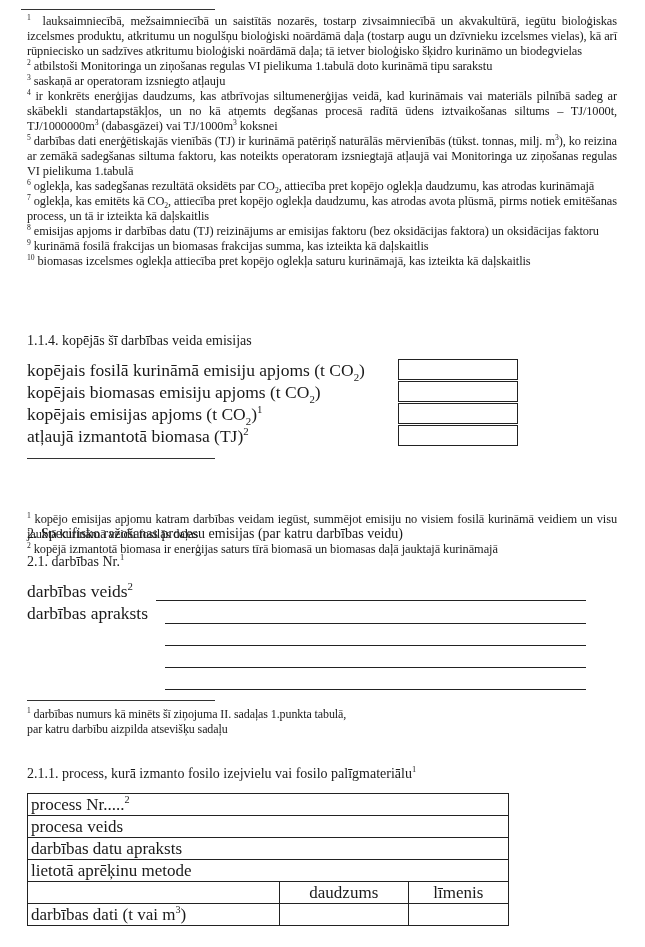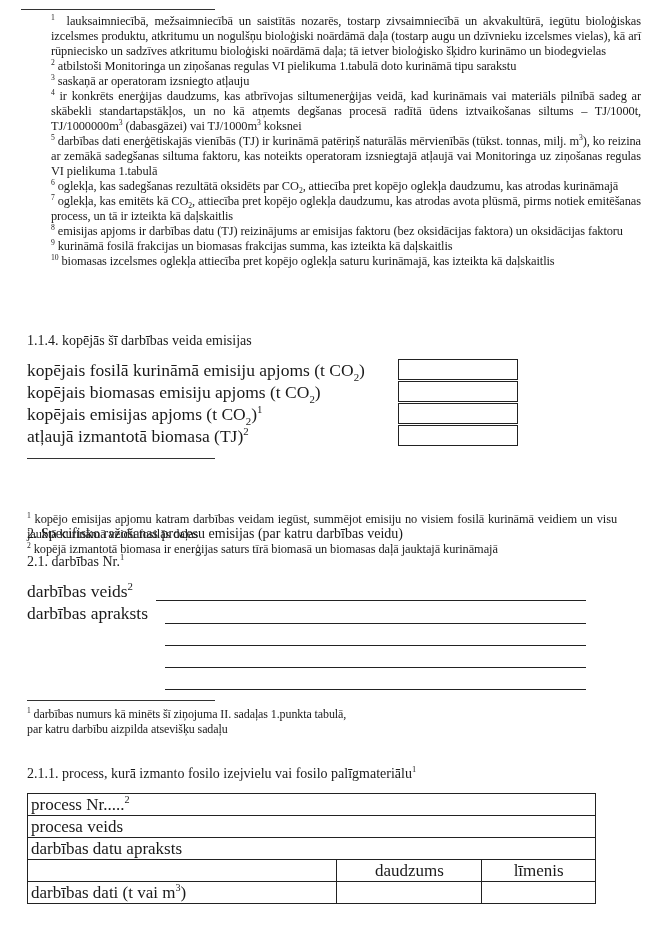--- a/index.html
+++ b/index.html
@@ -15,35 +15,35 @@
   }
   .fn .p { margin: 0; }
   .fn sup, .t sup { font-size: 0.62em; vertical-align: super; line-height: 0; }
   .fn sub, .t sub { font-size: 0.62em; vertical-align: sub; line-height: 0; }
   .h { position: absolute; left: 27px; font-size: 14px; line-height: 22px; white-space: nowrap; }
   .t { position: absolute; left: 27px; font-size: 17.5px; line-height: 20px; white-space: nowrap; }
   .box { position: absolute; left: 398px; width: 120px; height: 21px;
          border: 1px solid #222; box-sizing: border-box; background: #fff; }
   .fill { position: absolute; height: 1px; background: #222; }
   table.proc {
-    position: absolute; left: 27px; top: 793px; width: 569px;
+    position: absolute; left: 27px; top: 793px; width: 482px;
     border-collapse: collapse; font-size: 17px;
   }
   table.proc td {
     border: 1px solid #222; height: 21px; padding: 0 3px; line-height: 20px;
     vertical-align: middle;
   }
   table.proc td.c { text-align: center; }
 </style>
 </head>
 <body>
 
 <div class="rule" style="left:21px; top:9px; width:194px;"></div>
 
-<div class="fn" style="top:14px;margin-left:24px;">
+<div class="fn" style="top:14px;">
   <p class="p"><sup>1</sup>&nbsp; <span>lauksaimniecībā, mežsaimniecībā un saistītās nozarēs, tostarp zivsaimniecībā un akvakultūrā, iegūtu bioloģiskas izcelsmes produktu, atkritumu un nogulšņu bioloģiski noārdāmā daļa (tostarp augu un dzīvnieku izcelsmes vielas), kā arī rūpniecisko un sadzīves atkritumu bioloģiski noārdāmā daļa; tā ietver bioloģisko šķidro kurināmo un biodegvielas</span></p>
   <p class="p"><sup>2</sup> <span>atbilstoši Monitoringa un ziņošanas regulas VI pielikuma 1.tabulā doto kurināmā tipu sarakstu</span></p>
   <p class="p"><sup>3</sup> <span>saskaņā ar operatoram izsniegto atļauju</span></p>
   <p class="p"><sup>4</sup> <span>ir konkrēts enerģijas daudzums, kas atbrīvojas siltumenerģijas veidā, kad kurināmais vai materiāls pilnībā sadeg ar skābekli standartapstākļos, un no kā atņemts degšanas procesā radītā ūdens iztvaikošanas siltums – TJ/1000t, TJ/1000000m</span><sup>3</sup><span> (dabasgāzei) vai TJ/1000m</span><sup>3</sup><span> koksnei</span></p>
   <p class="p"><sup>5</sup> <span>darbības dati enerģētiskajās vienībās (TJ) ir kurināmā patēriņš naturālās mērvienībās (tūkst. tonnas, milj. m</span><sup>3</sup><span>), ko reizina ar zemākā sadegšanas siltuma faktoru, kas noteikts operatoram izsniegtajā atļaujā vai Monitoringa uz ziņošanas regulas VI pielikuma 1.tabulā</span></p>
   <p class="p"><sup>6</sup> <span>oglekļa, kas sadegšanas rezultātā oksidēts par CO</span><sub>2</sub><span>, attiecība pret kopējo oglekļa daudzumu, kas atrodas kurināmajā</span></p>
   <p class="p"><sup>7</sup> <span>oglekļa, kas emitēts kā CO</span><sub>2</sub><span>, attiecība pret kopējo oglekļa daudzumu, kas atrodas avota plūsmā, pirms notiek emitēšanas process, un tā ir izteikta kā daļskaitlis</span></p>
   <p class="p"><sup>8</sup> <span>emisijas apjoms ir darbības datu (TJ) reizinājums ar emisijas faktoru (bez oksidācijas faktora) un oksidācijas faktoru</span></p>
   <p class="p"><sup>9</sup> <span>kurināmā fosilā frakcijas un biomasas frakcijas summa, kas izteikta kā daļskaitlis</span></p>
   <p class="p"><sup>10</sup> <span>biomasas izcelsmes oglekļa attiecība pret kopējo oglekļa saturu kurināmajā, kas izteikta kā daļskaitlis</span></p>
@@ -98,20 +98,23 @@
       <tr>
     <td colspan="3"><span>process Nr.....</span><sup style="font-size:0.6em; vertical-align:super; line-height:0;">2</sup></td>
   </tr>
   <tr>
     <td colspan="3">procesa veids</td>
   </tr>
   <tr>
     <td colspan="3">darbības datu apraksts</td>
   </tr>
   <tr>
+    <td colspan="3">lietotā aprēķinu metode</td>
+  </tr>
+  <tr>
     <td></td>
     <td class="c">daudzums</td>
     <td class="c">līmenis</td>
   </tr>
   <tr>
     <td><span>darbības dati (t vai m</span><sup style="font-size:0.6em; vertical-align:super; line-height:0;">3</sup><span>)</span></td>
     <td></td>
     <td></td>
   </tr>
 </tbody>

